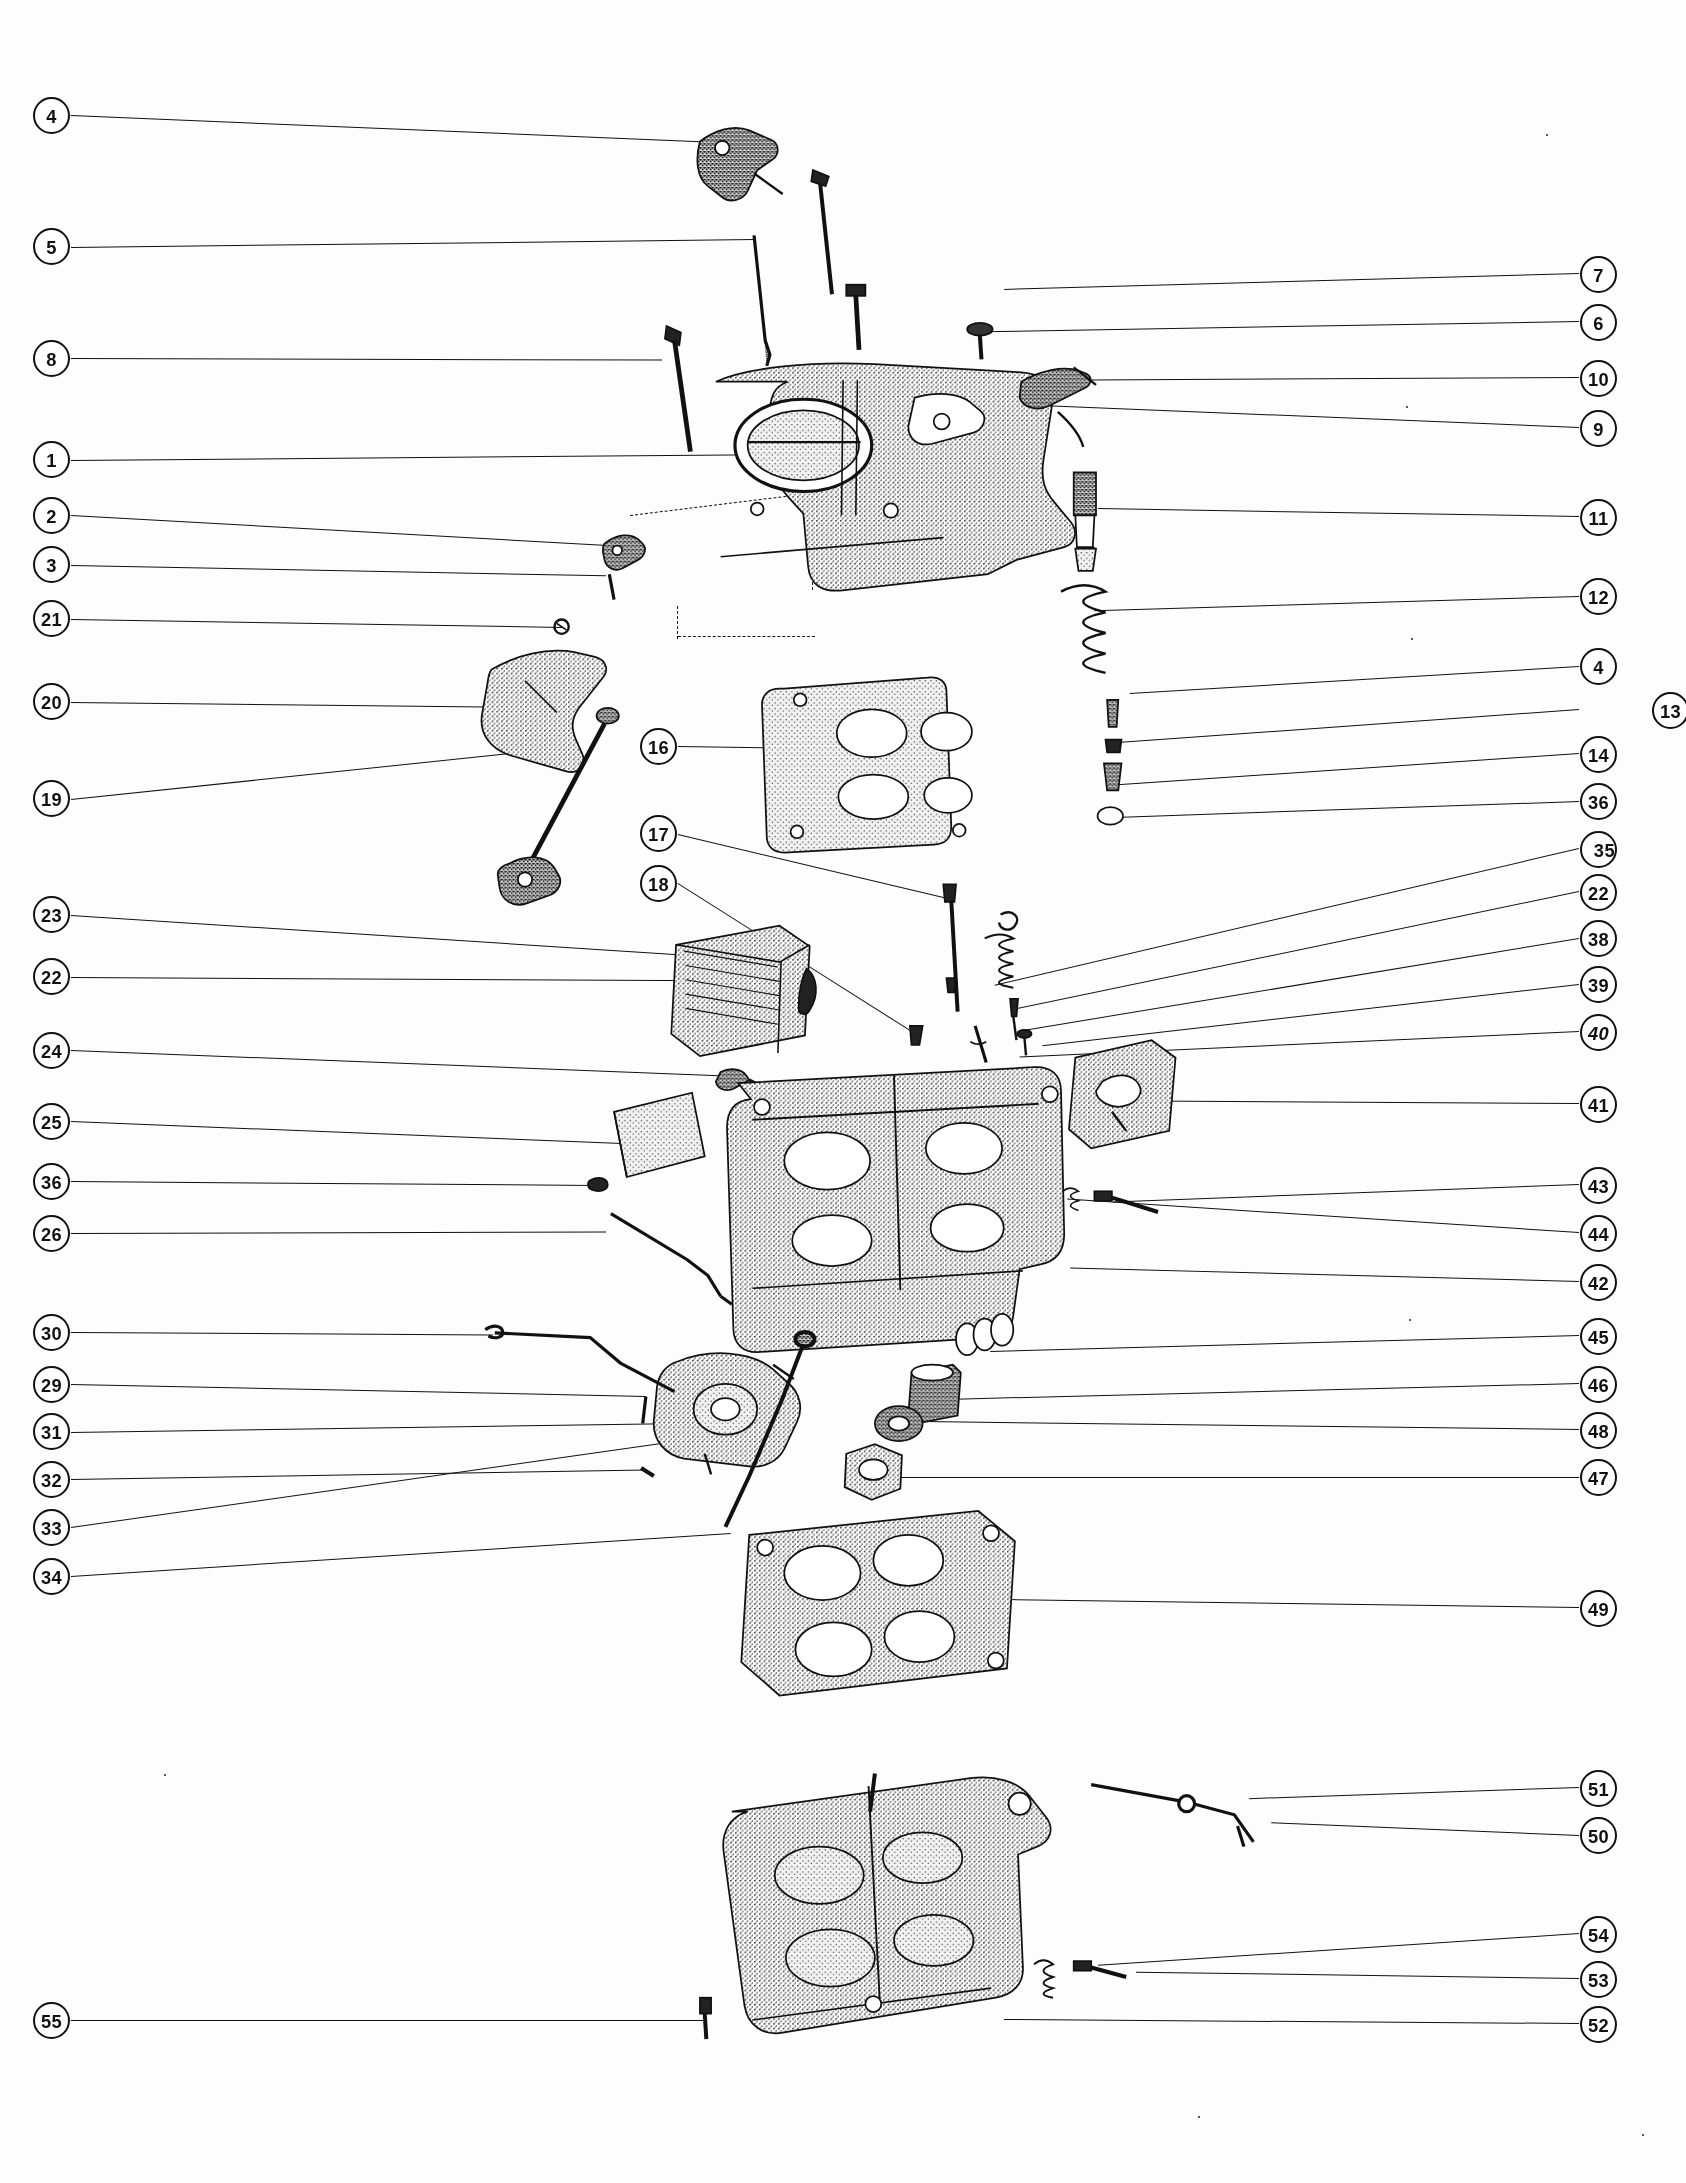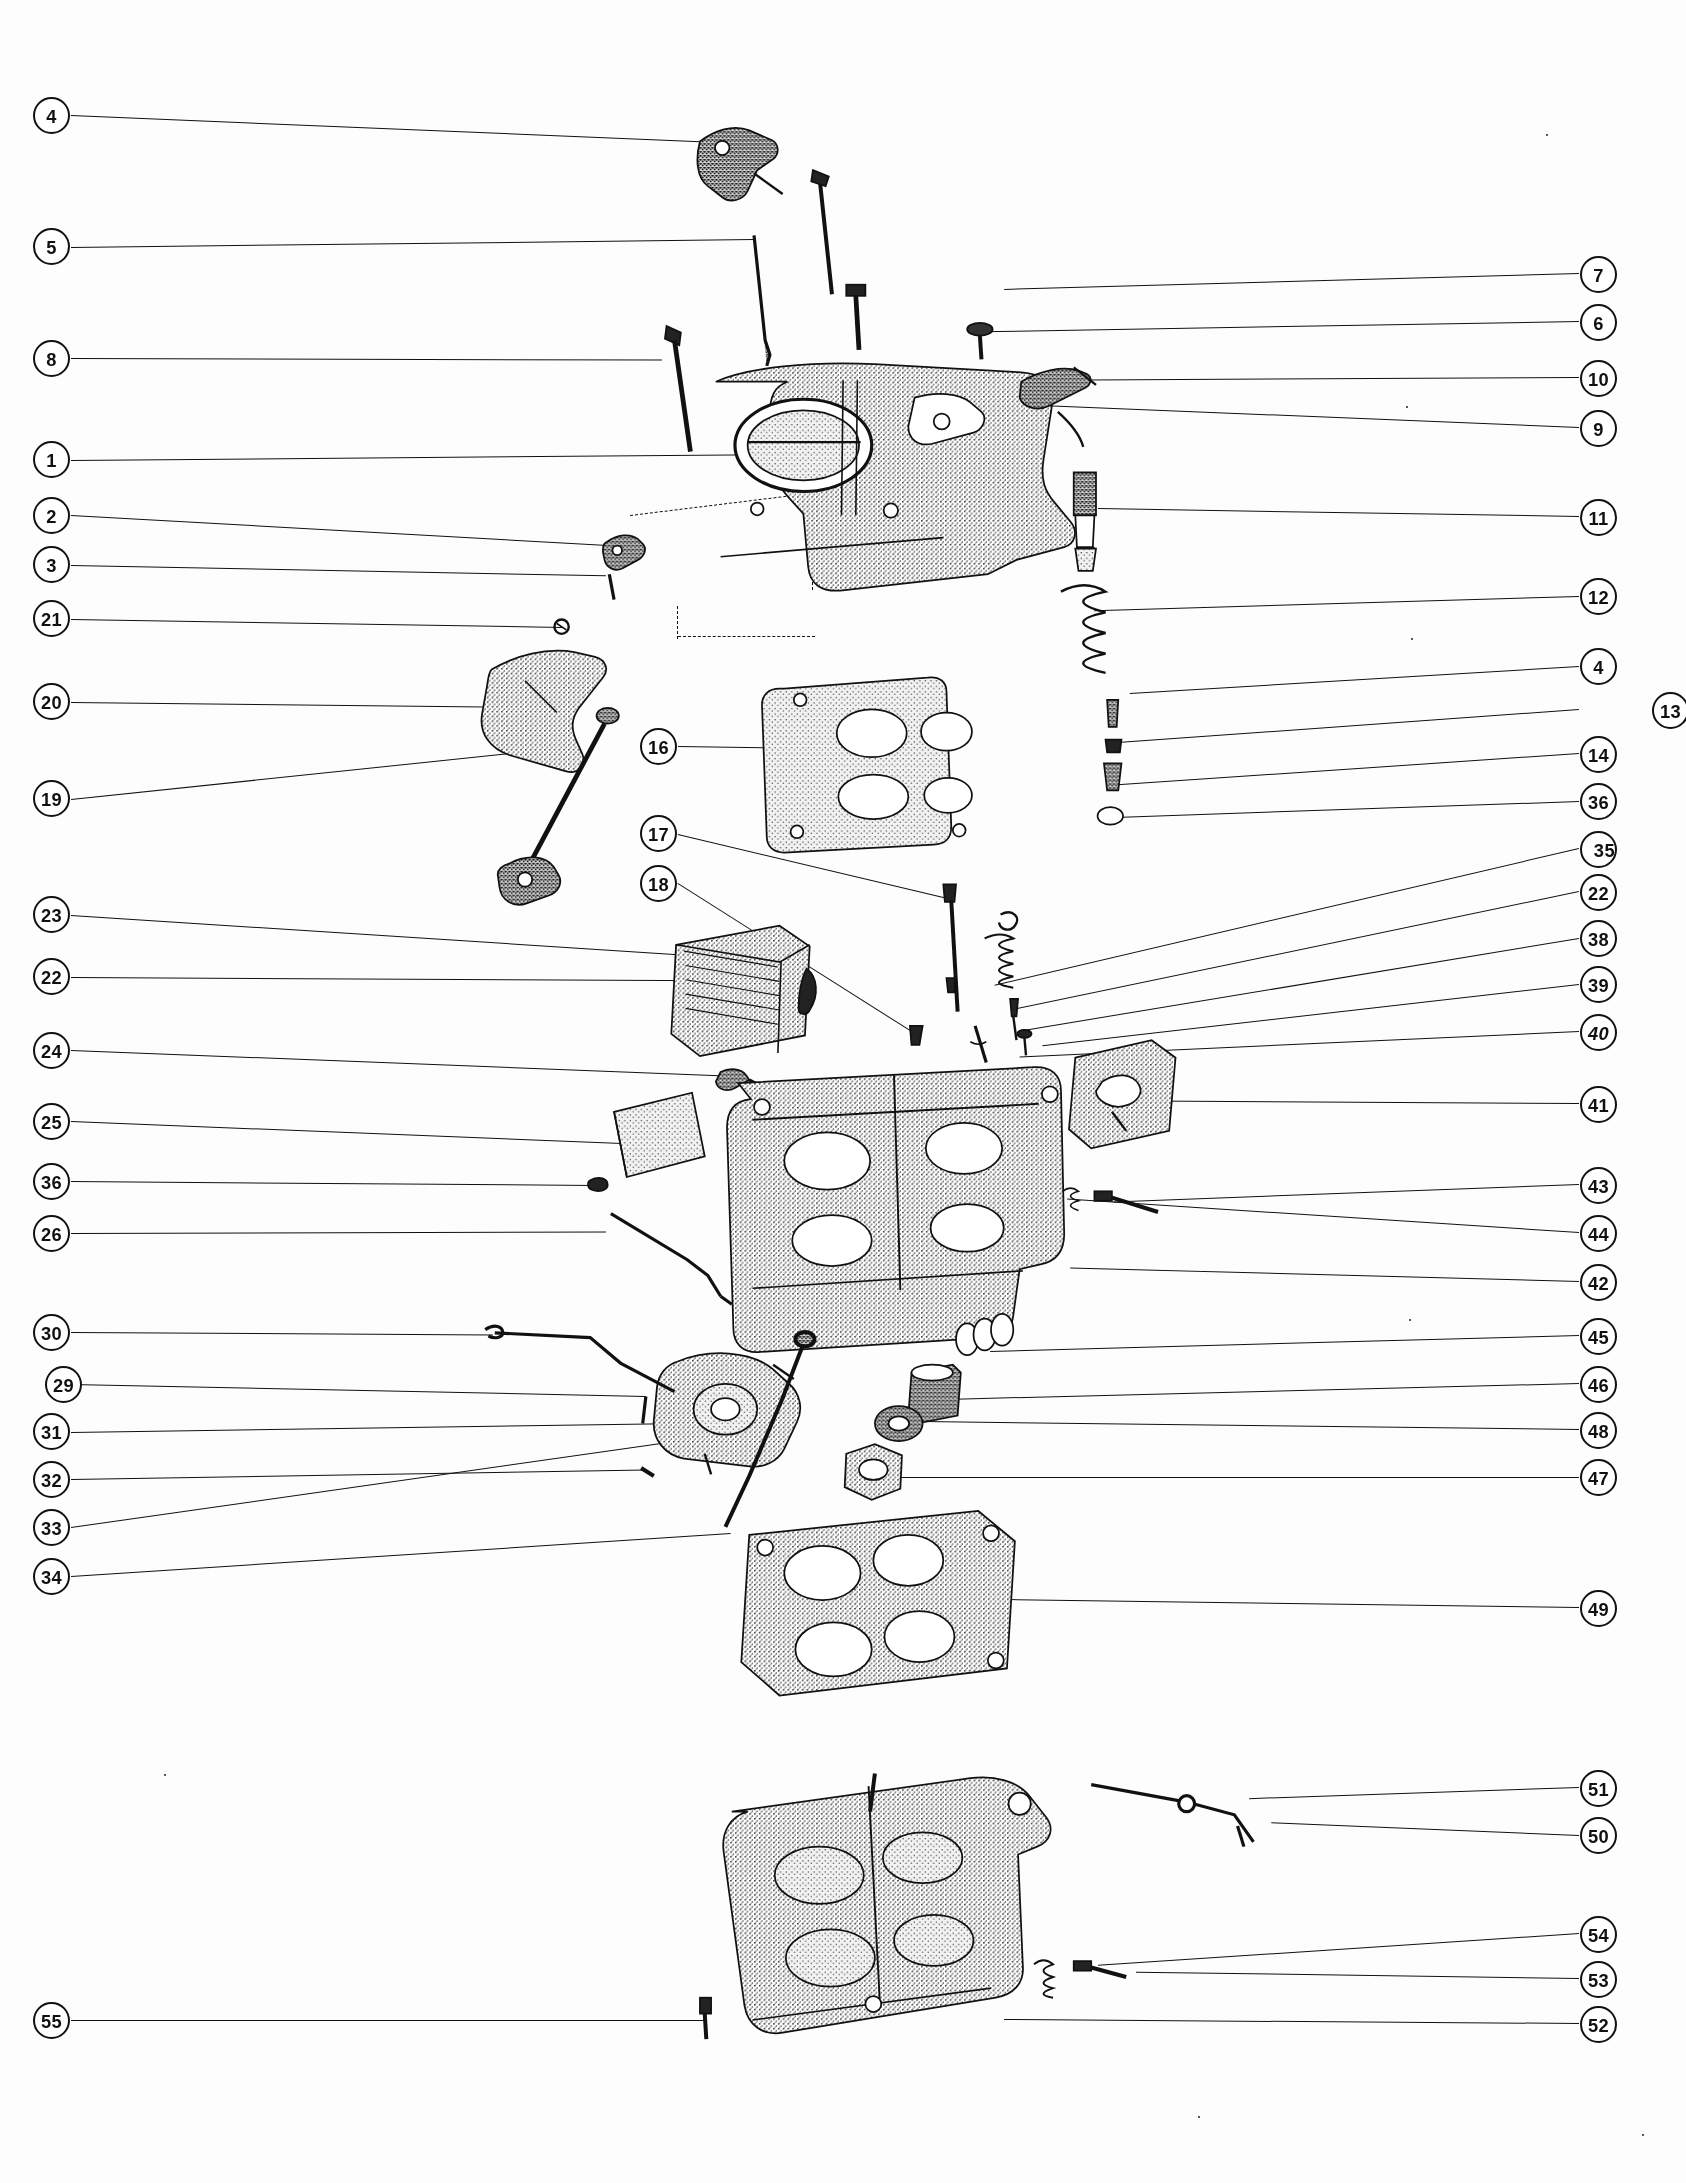--- a/index.html
+++ b/index.html
@@ -459,21 +459,21 @@
       <div class="callout" style="left: 33px; top: 600px;">21</div>
       <div class="callout" style="left: 33px; top: 683px;">20</div>
       <div class="callout" style="left: 33px; top: 780px;">19</div>
       <div class="callout" style="left: 33px; top: 896px;">23</div>
       <div class="callout" style="left: 33px; top: 958px;">22</div>
       <div class="callout" style="left: 33px; top: 1032px;">24</div>
       <div class="callout" style="left: 33px; top: 1103px;">25</div>
       <div class="callout" style="left: 33px; top: 1163px;">36</div>
       <div class="callout" style="left: 33px; top: 1215px;">26</div>
       <div class="callout" style="left: 33px; top: 1314px;">30</div>
-      <div class="callout" style="left: 33px; top: 1366px; margin-left: 12px;">29</div>
+      <div class="callout" style="left: 33px; top: 1366px;">29</div>
       <div class="callout" style="left: 33px; top: 1413px;">31</div>
       <div class="callout" style="left: 33px; top: 1461px;">32</div>
       <div class="callout" style="left: 33px; top: 1509px;">33</div>
       <div class="callout" style="left: 33px; top: 1558px;">34</div>
       <div class="callout" style="left: 33px; top: 2002px;">55</div>
       <div class="callout" style="left: 1580px; top: 256px;">7</div>
       <div class="callout" style="left: 1580px; top: 304px;">6</div>
       <div class="callout" style="left: 1580px; top: 360px;">10</div>
       <div class="callout" style="left: 1580px; top: 410px;">9</div>
       <div class="callout" style="left: 1580px; top: 499px;">11</div>

